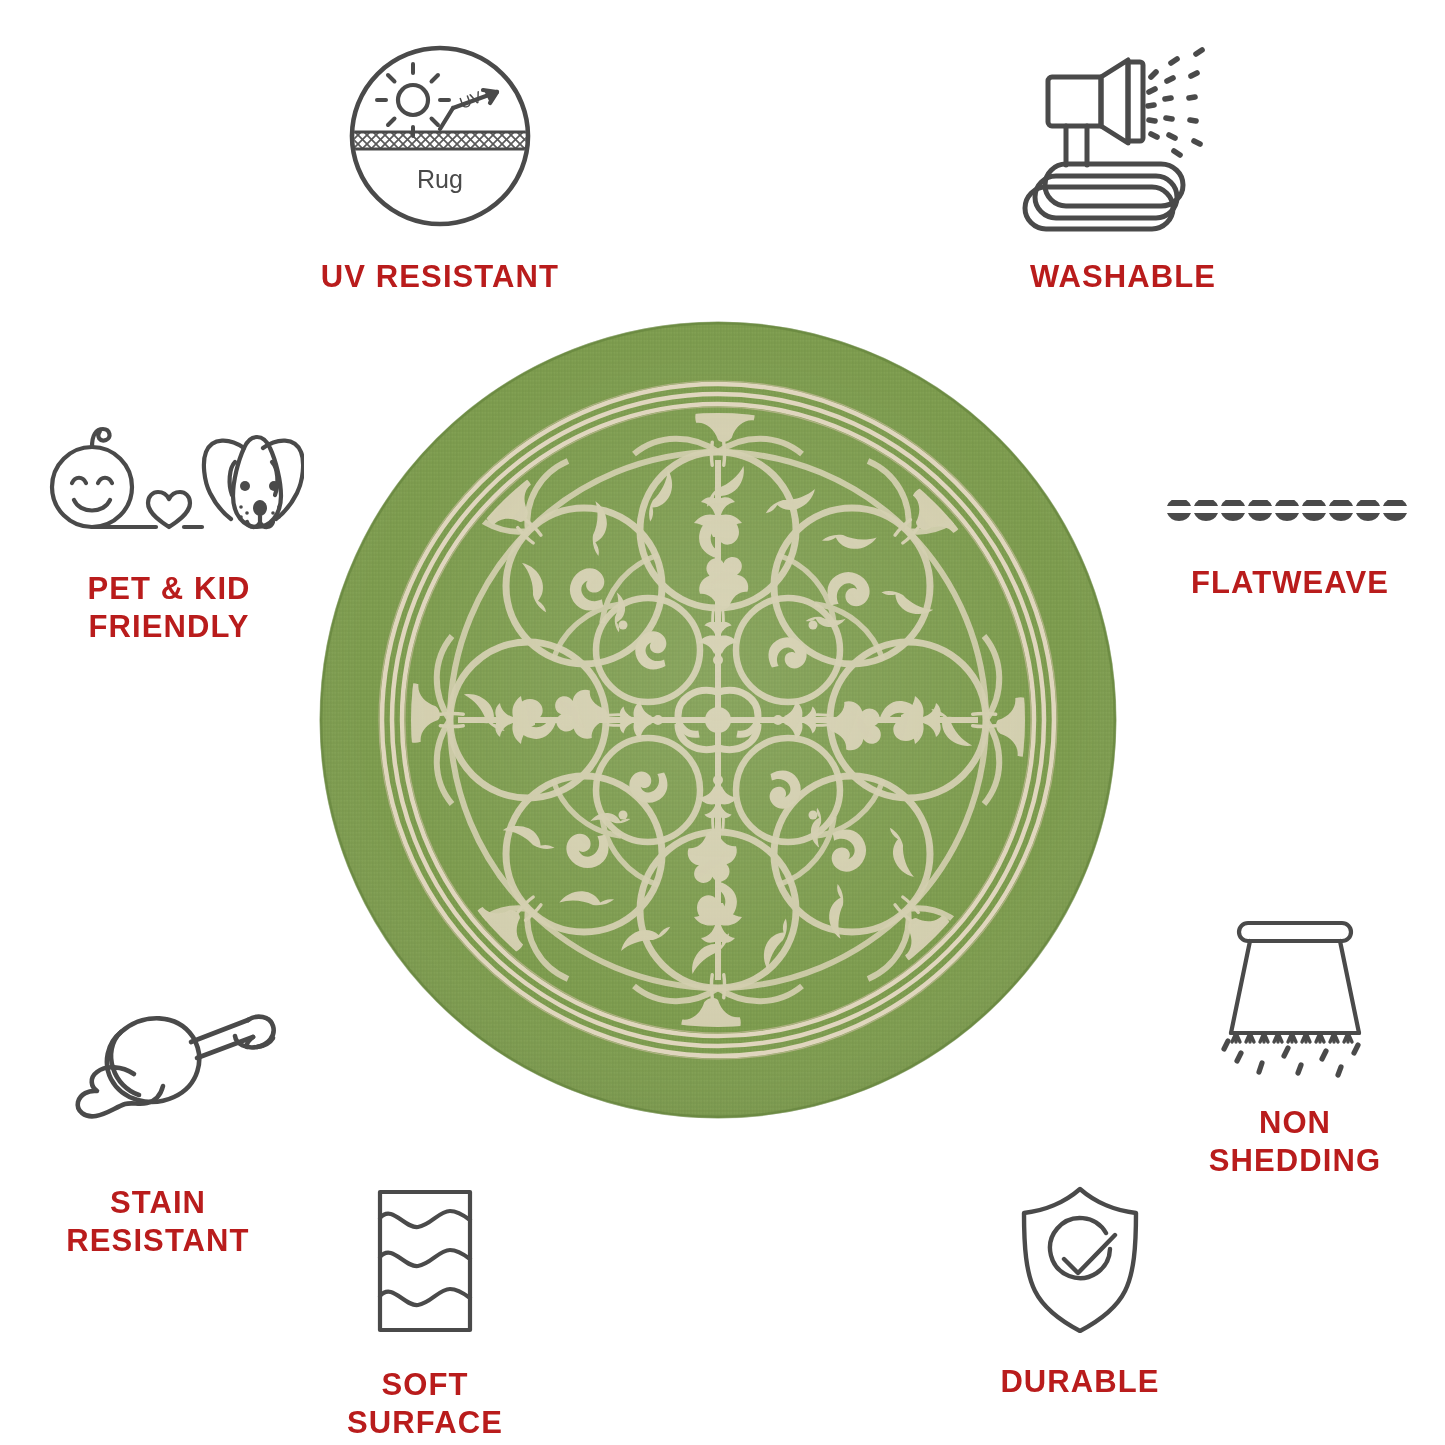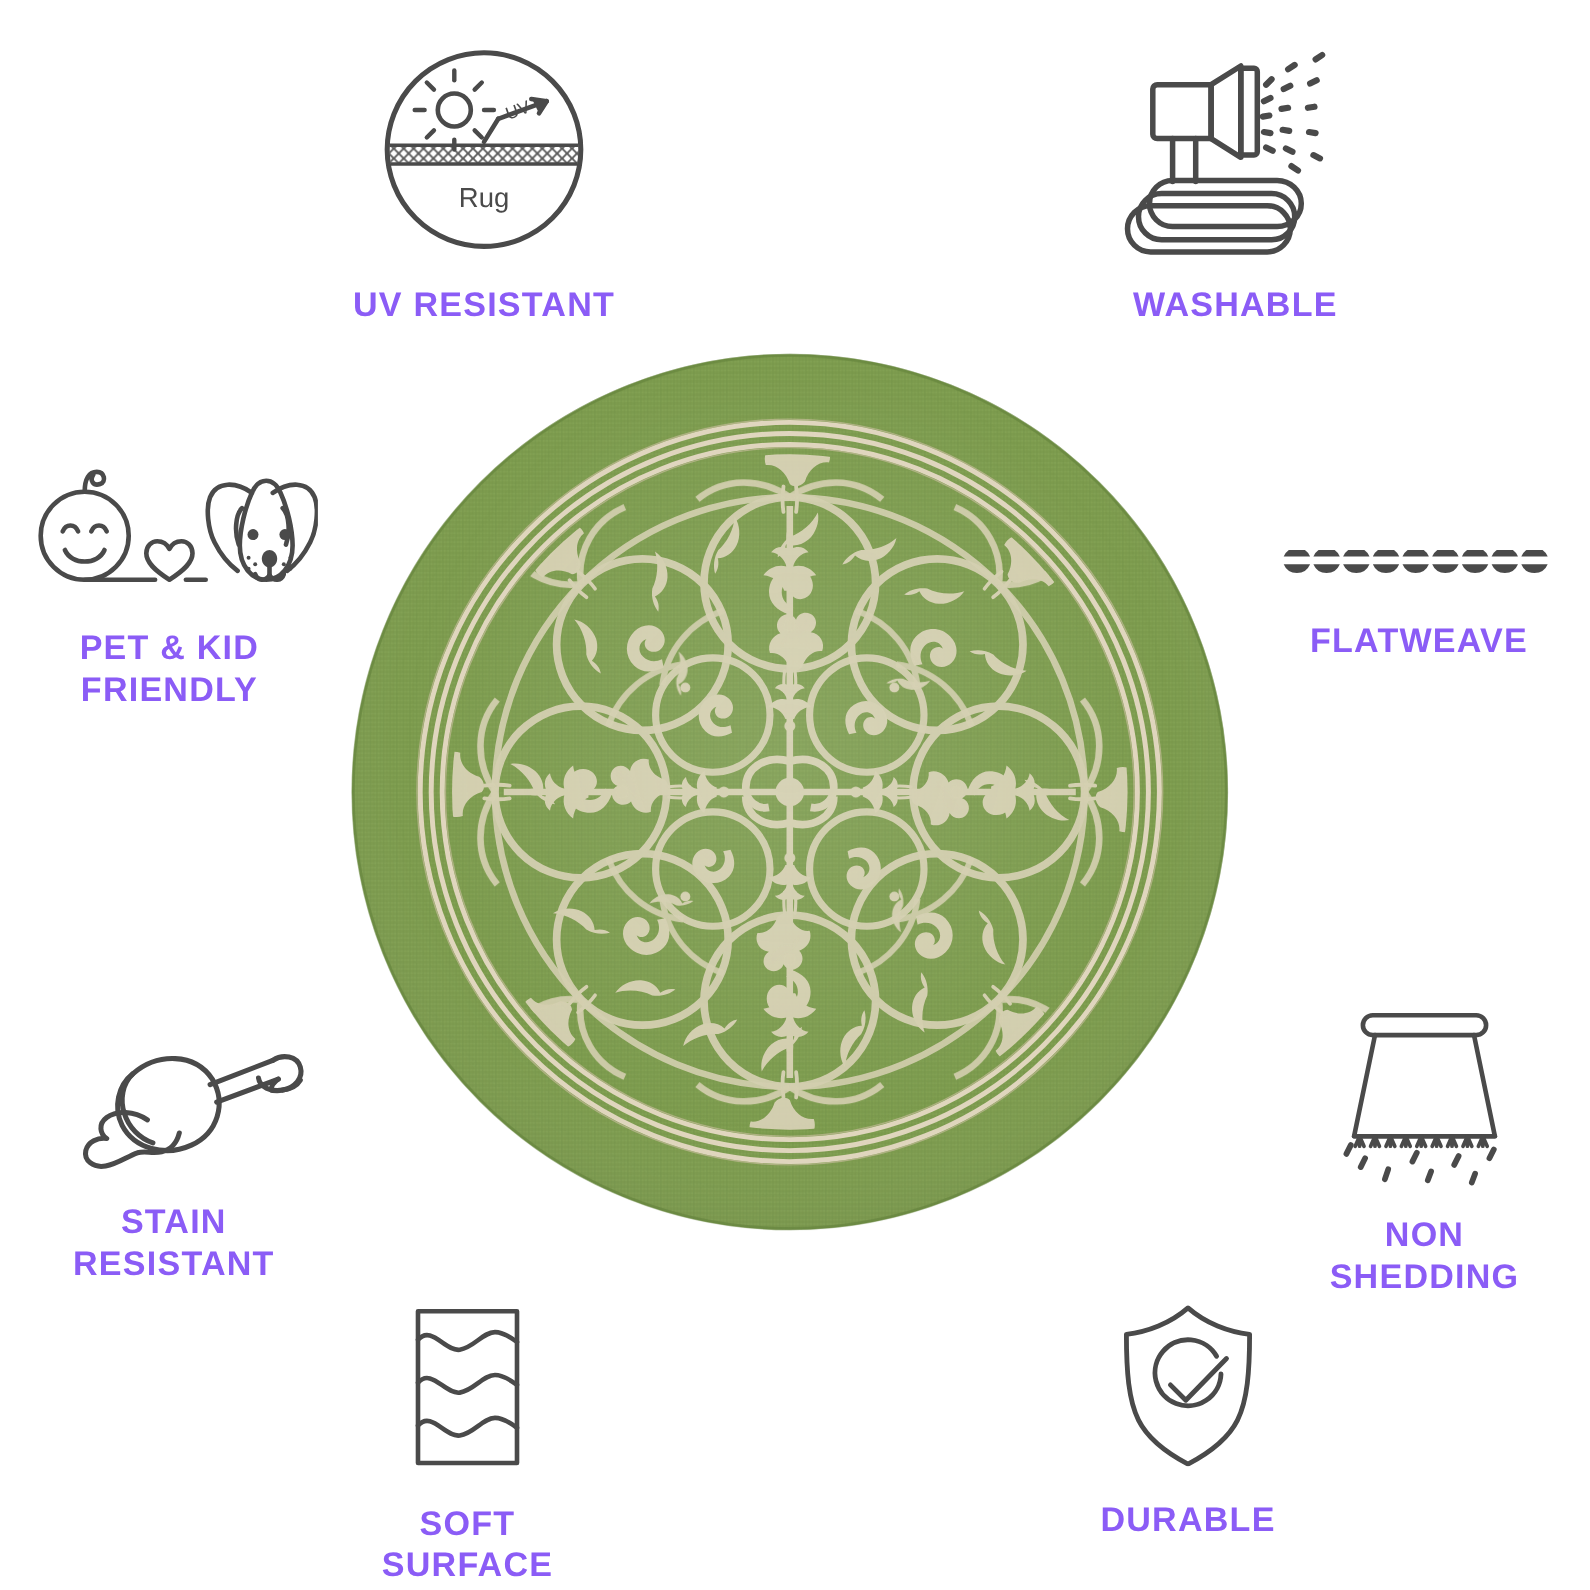--- a/index.html
+++ b/index.html
@@ -30,37 +30,37 @@
     align-items: center;
     justify-content: flex-start;
   }
   .feature .icon-wrap {
     display: flex;
     align-items: center;
     justify-content: center;
   }
   .feature .label {
     margin-top: 14px;
-    color: #8b5cf6;
+    color: #b91c1c;
     font-size: 31px;
     font-weight: bold;
     letter-spacing: 1.1px;
     line-height: 1.22;
     text-align: center;
     text-transform: uppercase;
     white-space: pre-line;
     font-family: "Liberation Sans", sans-serif;
   }
 
   
   #feat-uv       { left: 270px;  top: 36px;   width: 340px; }
   #feat-wash     { left: 953px;  top: 36px;   width: 340px; }
-  #feat-petkid   { left: 4px;    top: 424px;  width: 300px; }
+  #feat-petkid   { left: 19px;    top: 424px;  width: 300px; }
   #feat-flat     { left: 1145px; top: 500px;  width: 290px; }
-  #feat-stain    { left: 8px;    top: 941px;  width: 300px; }
+  #feat-stain    { left: 8px;    top: 997px;  width: 300px; gap: 36px; }
   #feat-nonshed  { left: 1160px; top: 915px;  width: 270px; }
   #feat-soft     { left: 300px;  top: 1186px; width: 250px; }
   #feat-durable  { left: 955px;  top: 1183px; width: 250px; }
 
   #feat-petkid .label,
   #feat-stain  .label { margin-top: 26px; }
   #feat-flat   .label { margin-top: 24px; }
   #feat-nonshed .label { }
   #feat-soft   .label,
   #feat-durable .label { margin-top: 30px; }

